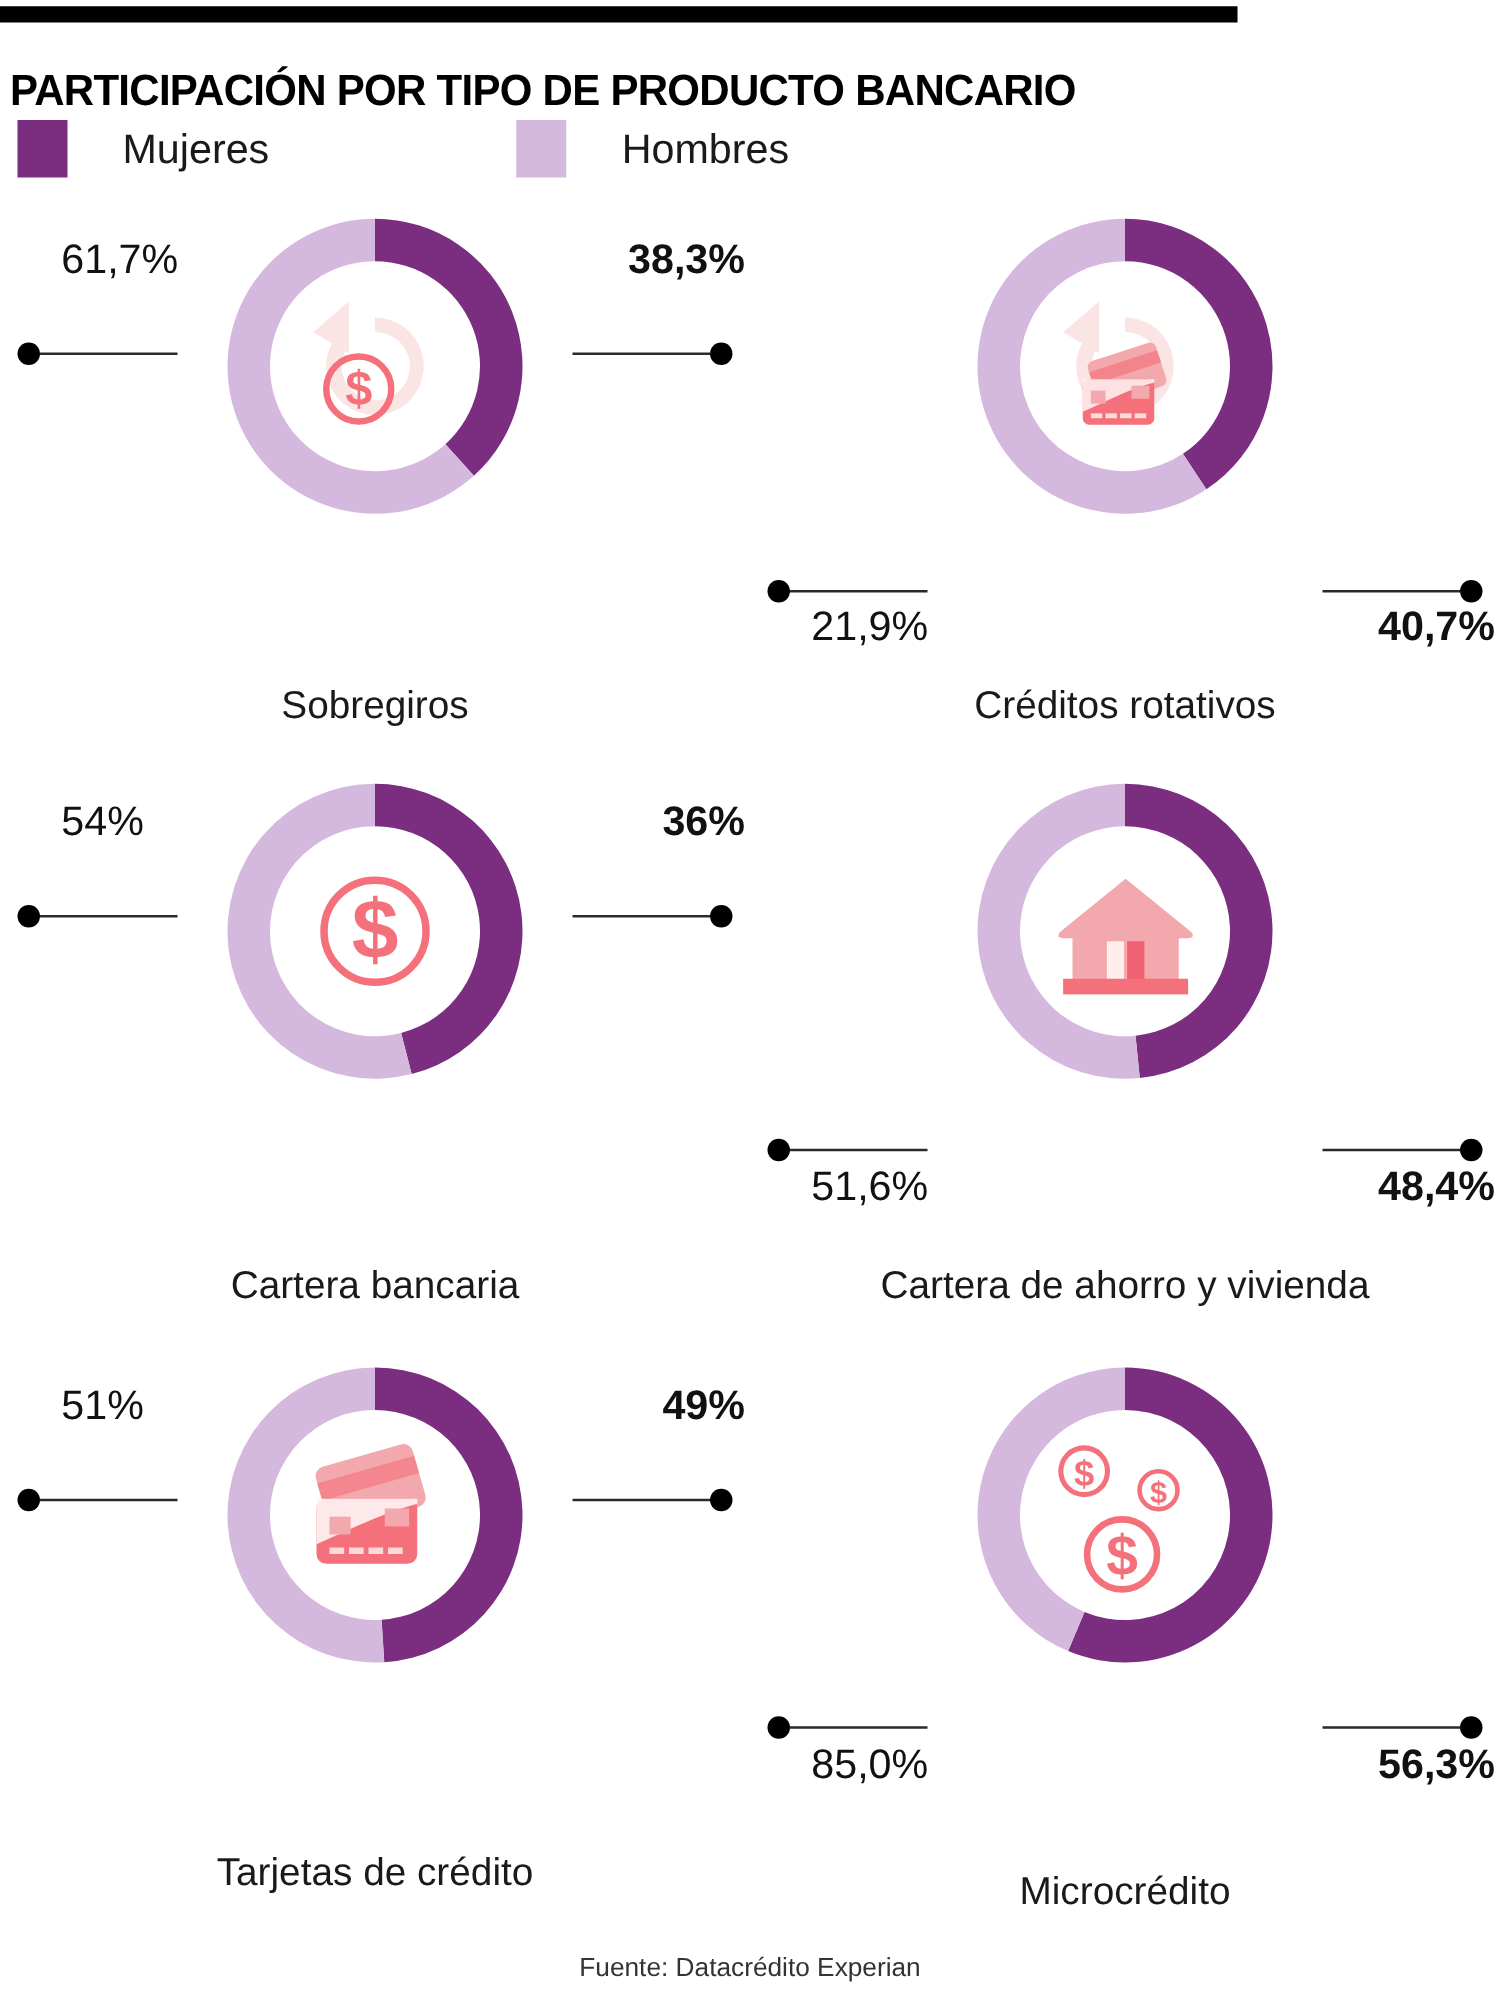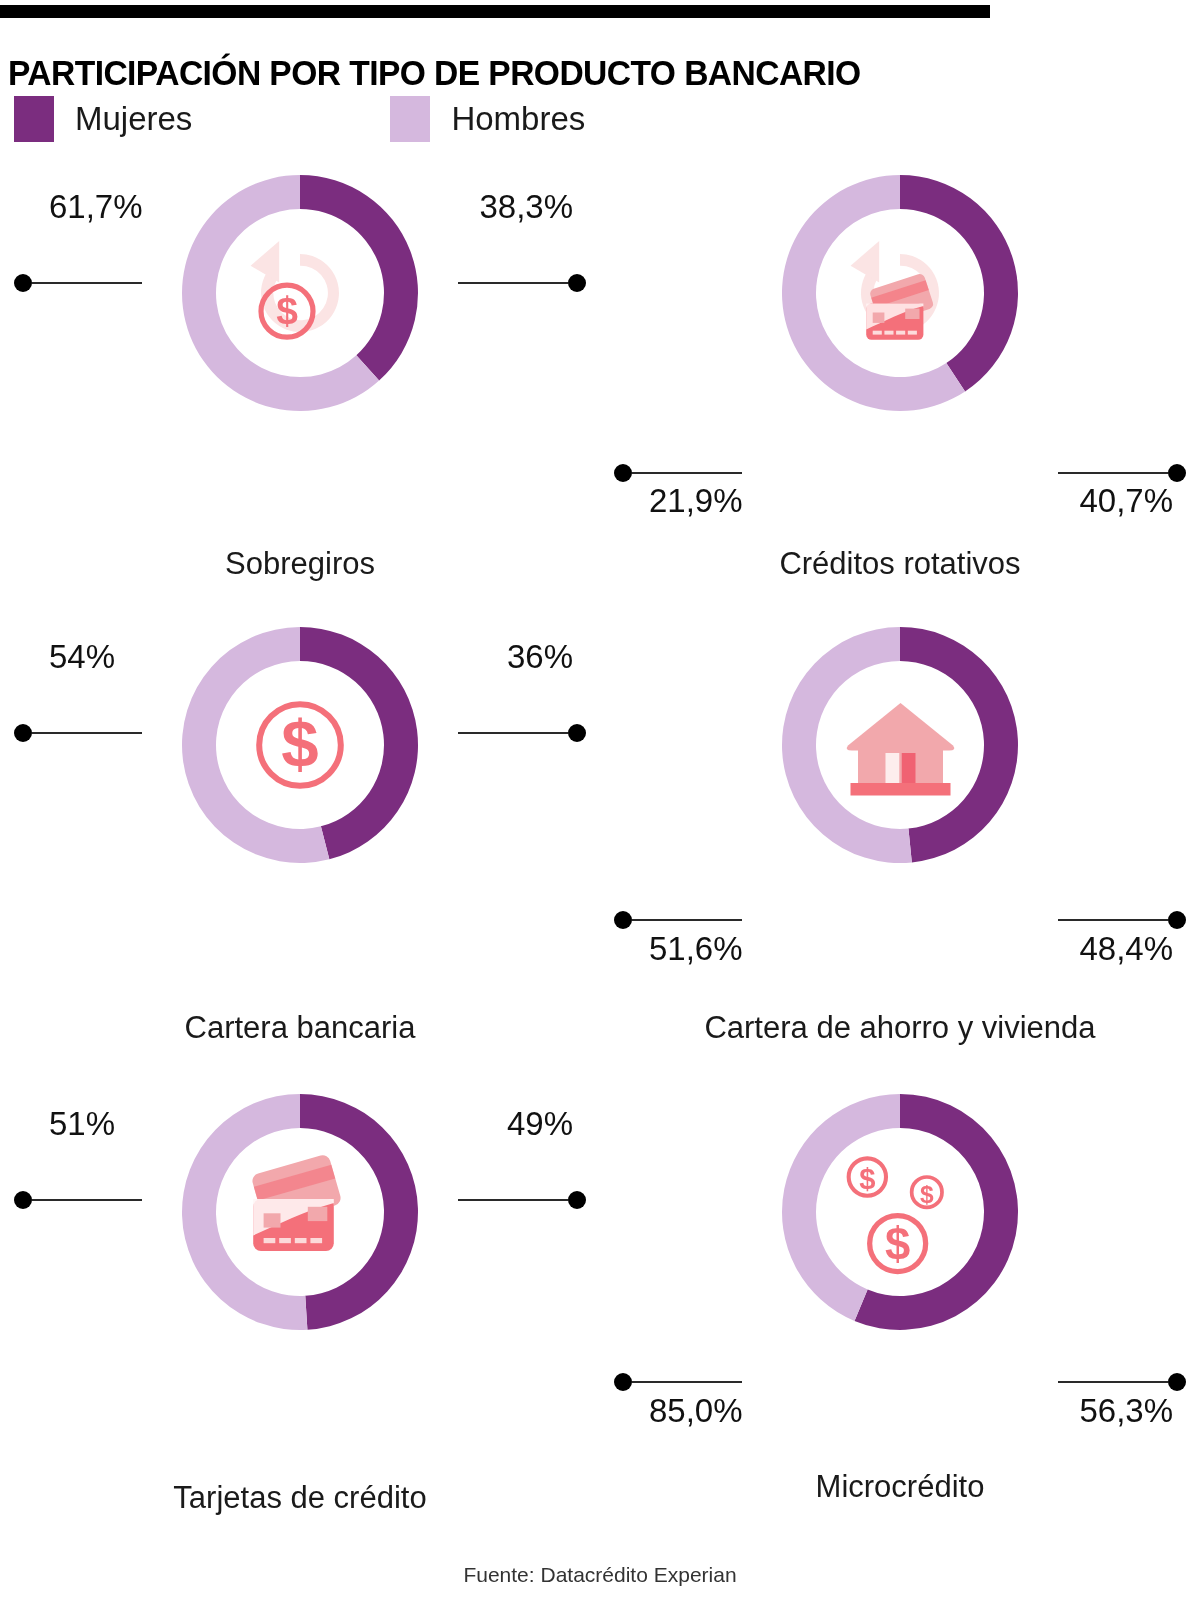--- a/index.html
+++ b/index.html
@@ -53,21 +53,21 @@
   }
   .legend-item + .legend-item { margin-left: 198px; }
   .swatch {
     width: 40px;
     height: 46px;
     display: block;
   }
   .swatch.women { background: #7B2D7F; }
   .swatch.men   { background: #D5B8DE; }
   .legend-label {
-    margin-left: 21px;
+    margin-left: 44px;
     font-size: 33px;
     color: #1a1a1a;
     font-family: "Liberation Sans", sans-serif;
     font-weight: 300;
   }
 
   
   .charts {
     position: absolute;
     left: 0;
@@ -129,21 +129,21 @@
   .pct {
     position: absolute;
     font-size: 33px;
     font-weight: 300;
     color: #111;
     white-space: nowrap;
     font-family: "Liberation Sans", sans-serif;
     margin-left: 35px;
   }
   .pct.left  { left: 14px; }
-  .pct.right { right: 27px; text-align: center; }
+  .pct.right { right: 4px; text-align: center; font-weight: bold; }
 
   .cat-label {
     position: absolute;
     left: 0;
     width: 600px;
     text-align: center;
     font-size: 31px;
     font-weight: 300;
     color: #1a1a1a;
     font-family: "Liberation Sans", sans-serif;
@@ -388,17 +388,17 @@
     <div class="leader left" style="top:292px; width:128px">
       <span class="dot"></span>
       <span class="rule"></span>
     </div>
     <div class="leader right" style="top:292px; width:128px">
       <span class="rule"></span>
       <span class="dot"></span>
     </div>
     <div class="pct left" style="top:312px">85,0%</div>
     <div class="pct right" style="top:312px">56,3%</div>
-    <div class="cat-label" style="top:389px">Microcrédito</div>
+    <div class="cat-label" style="top:415px">Microcrédito</div>
     </div>
   </div>
 
 <div class="source">Fuente: Datacrédito Experian</div>
 
 </body></html>

